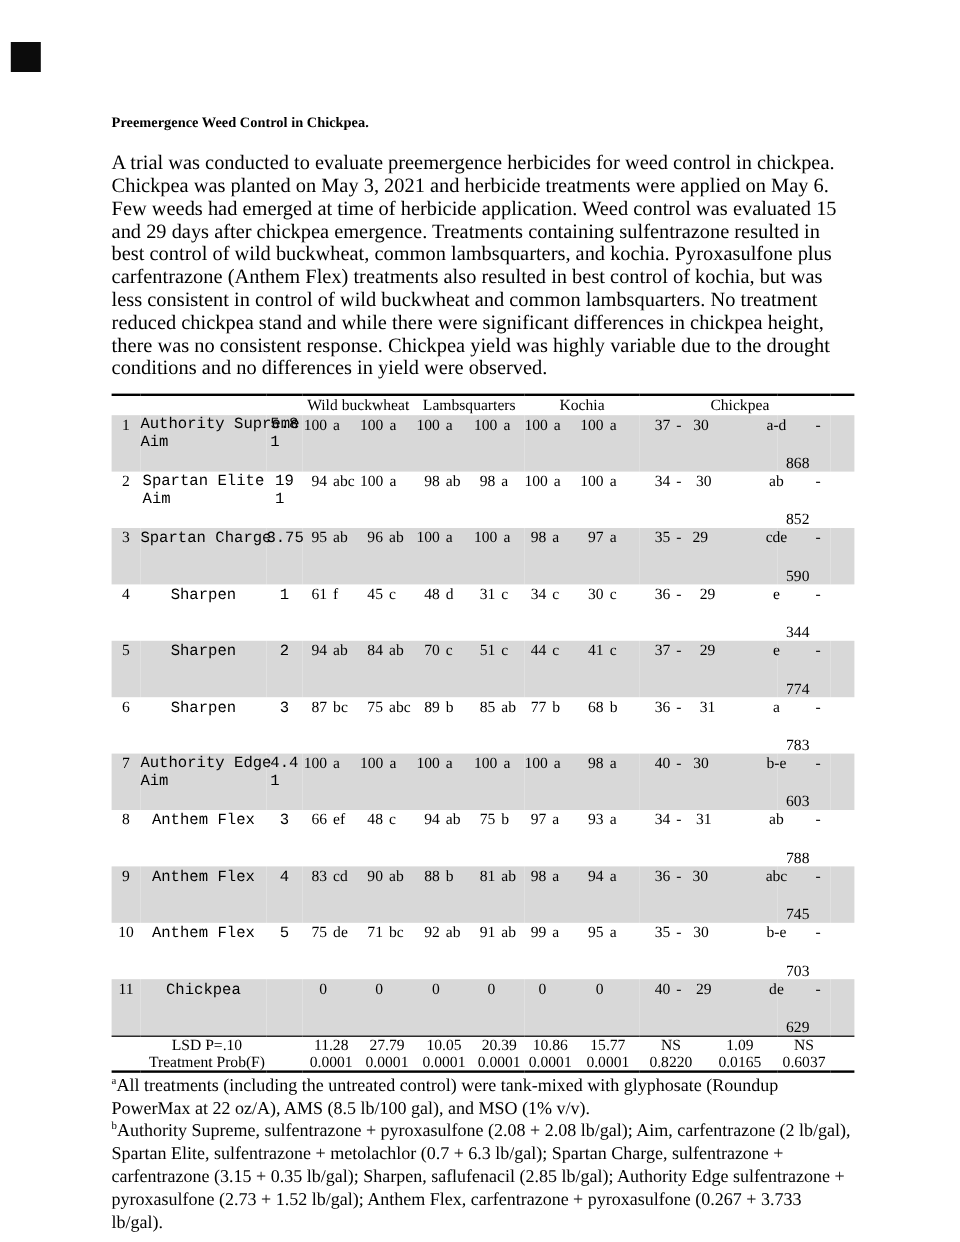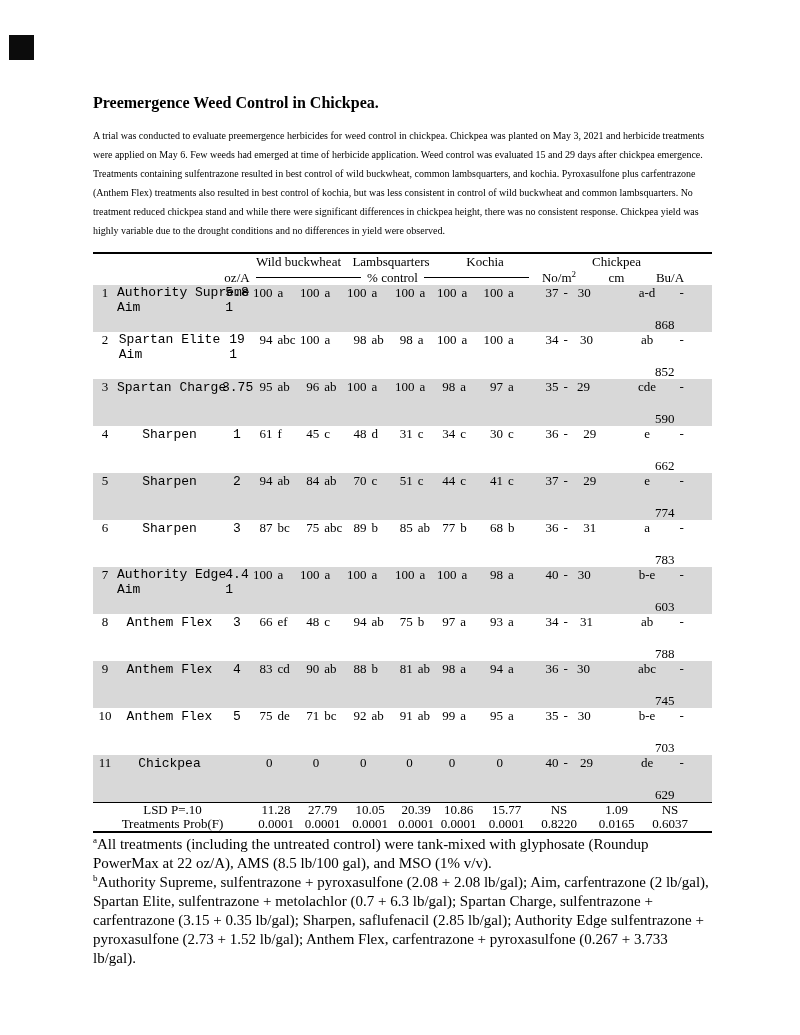--- a/index.html
+++ b/index.html
@@ -1,21 +1,21 @@
 <!DOCTYPE html>
 <html><head>
 <meta charset="utf-8">
 <style>
   html,body{margin:0;padding:0;background:#ffffff;}
   .page{position:relative;width:800px;height:1035px;background:#ffffff;overflow:hidden;
         font-family:"Liberation Serif",serif;color:#000;}
   .corner-mark{position:absolute;left:9px;top:35px;width:25px;height:25px;background:#0c0c0c;}
   .content{position:absolute;left:93px;top:93px;width:619px;}
-  .title{font-size:16px;font-weight:bold;line-height:19px;margin:0;}
-  .intro{font-size:10px;line-height:19px;margin:14px 0 0 0;}
+  .title{font-size:12px;font-weight:bold;line-height:19px;margin:0;}
+  .intro{font-size:17px;line-height:19px;margin:14px 0 0 0;}
   table.data{border-collapse:collapse;table-layout:fixed;width:619px;margin-top:12px;
              font-size:13px;border-top:2px solid #000;border-bottom:2px solid #000;}
   table.data th,table.data td{font-weight:normal;padding:0;vertical-align:top;line-height:15px;
              text-align:center;overflow:visible;white-space:nowrap;}
   tr.ghead th{line-height:16px;}
   tr.chead th{line-height:16px;border-bottom:1px solid #000;padding-bottom:1px;}
   tr.units td{line-height:15px;}
   .th-left,.tname,.num,.slabel{text-align:left;}
   .num{padding-left:2px;}
   td.rate{text-align:right;padding-right:3px;}
@@ -68,35 +68,20 @@
         <tr class="ghead">
           <th colspan="3"></th>
           <th colspan="2">Wild buckwheat</th>
           <th colspan="2">Lambsquarters</th>
           <th colspan="2">Kochia</th>
           <th></th>
           <th>Chickpea</th>
           <th></th>
           <th></th>
         </tr>
-        <tr class="units">
-          <td colspan="2"></td>
-          <td>oz/A</td>
-          <td colspan="6">
-            <div class="spanner">
-              <span class="dash"></span>
-              <span>% control</span>
-              <span class="dash"></span>
-            </div>
-          </td>
-          <td><span>No/m</span><sup>2</sup></td>
-          <td>cm</td>
-          <td>Bu/A</td>
-          <td></td>
-        </tr>
       </thead>
       <tbody>
           <tr class="shaded">
             <td class="num">1</td>
             <td class="tname"><div class="stack"><div>Authority Supreme</div><div>Aim</div></div></td>
             <td class="rate"><div class="stack"><div>5.8</div><div>1</div></div></td>
             <td class="v c">
               <div class="vcell">
                 <span class="vnum">100</span>
                 <span class="vsuf">a</span>
@@ -319,21 +304,21 @@
               </div>
             </td>
             <td class="v ht">
               <div class="vcell">
                 <span class="vnum">29</span>
                 <span class="vsuf">e</span>
               </div>
             </td>
             <td class="v yd">
               <div class="vcell">
-                <span class="vnum">662</span>
+                <span class="vnum">344</span>
                 <span class="vsuf">-</span>
               </div>
             </td>
             <td class="sp"></td>
           </tr>
           <tr class="shaded">
             <td class="num">5</td>
             <td class="tname"><div class="stack"><div>Sharpen</div></div></td>
             <td class="rate"><div class="stack"><div>2</div></div></td>
             <td class="v c">
@@ -759,21 +744,21 @@
             <td class="sval">10.05</td>
             <td class="sval">20.39</td>
             <td class="sval">10.86</td>
             <td class="sval">15.77</td>
             <td class="sval">NS</td>
             <td class="sval">1.09</td>
             <td class="sval">NS</td>
             <td class="sp"></td>
           </tr>
           <tr class="stat">
-            <td class="slabel" colspan="3">Treatments Prob(F)</td>
+            <td class="slabel" colspan="3">Treatment Prob(F)</td>
             <td class="sval">0.0001</td>
             <td class="sval">0.0001</td>
             <td class="sval">0.0001</td>
             <td class="sval">0.0001</td>
             <td class="sval">0.0001</td>
             <td class="sval">0.0001</td>
             <td class="sval">0.8220</td>
             <td class="sval">0.0165</td>
             <td class="sval">0.6037</td>
             <td class="sp"></td>

